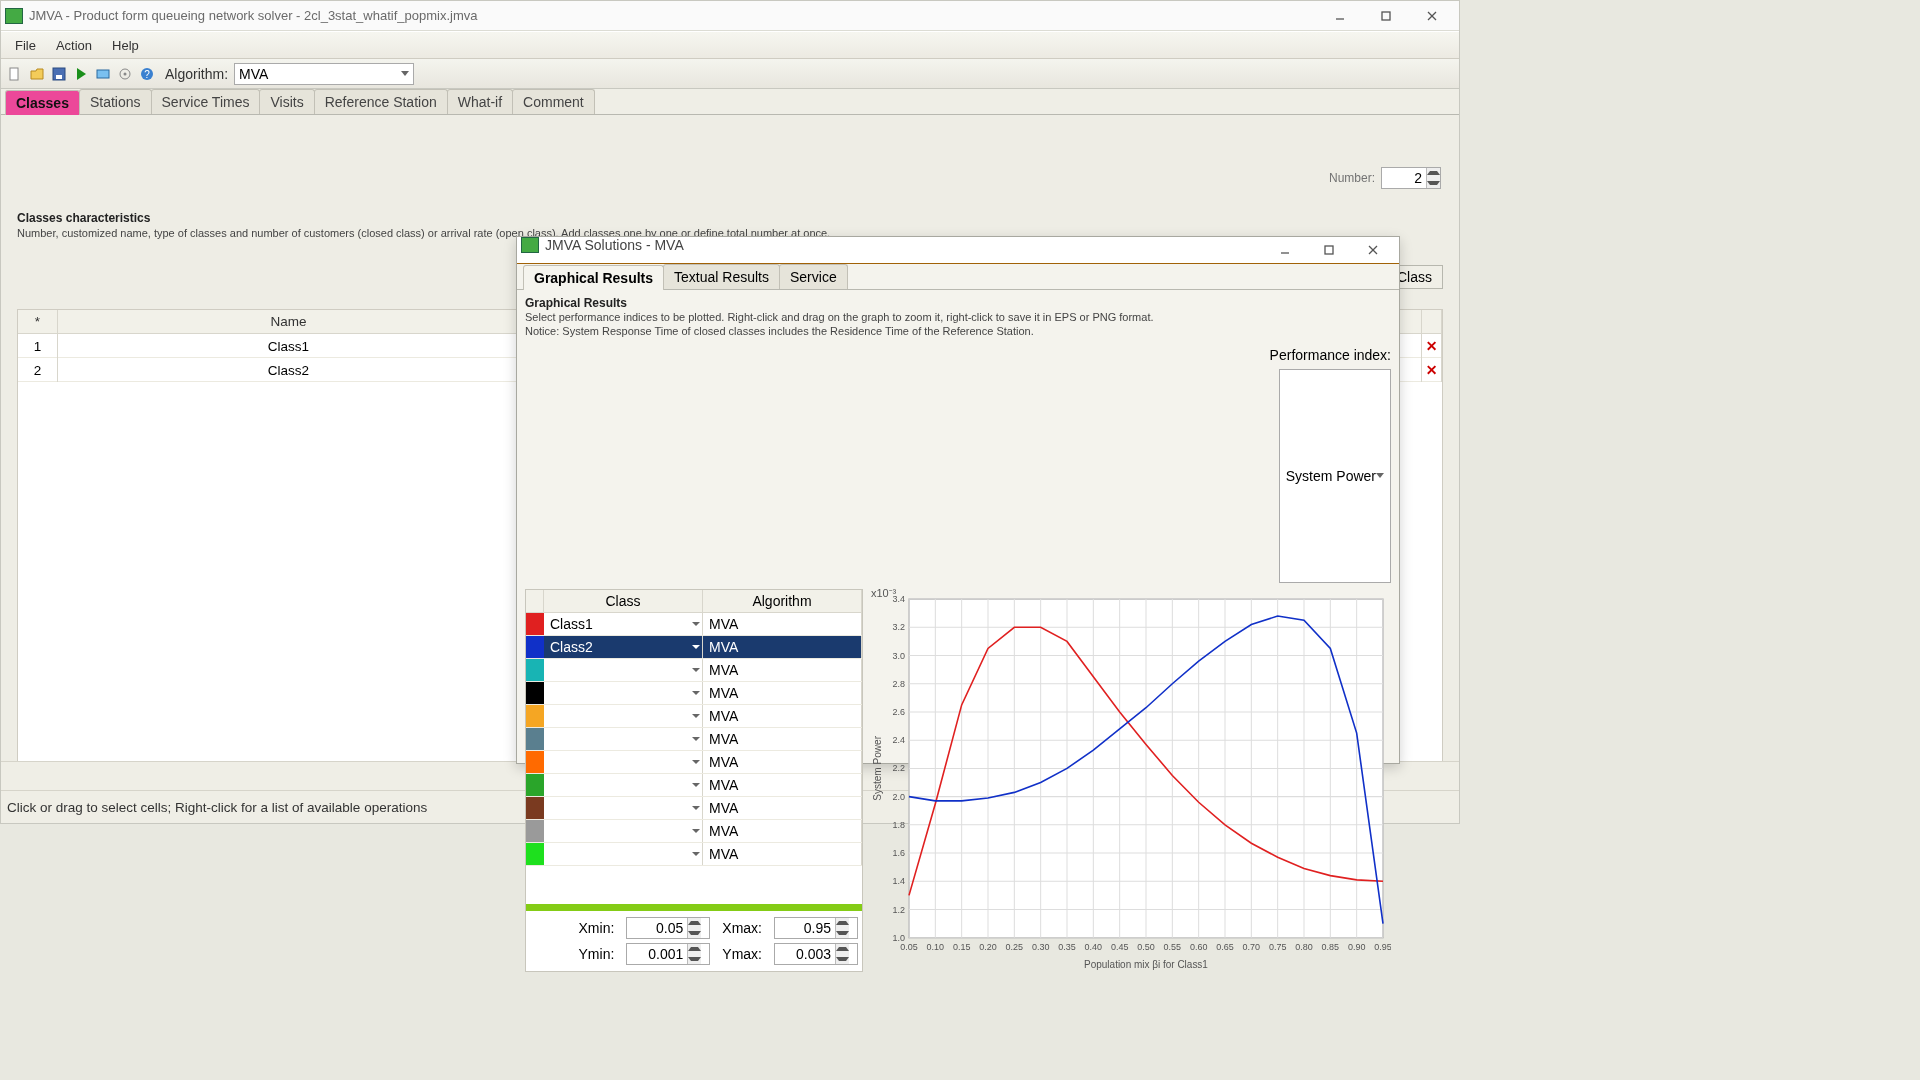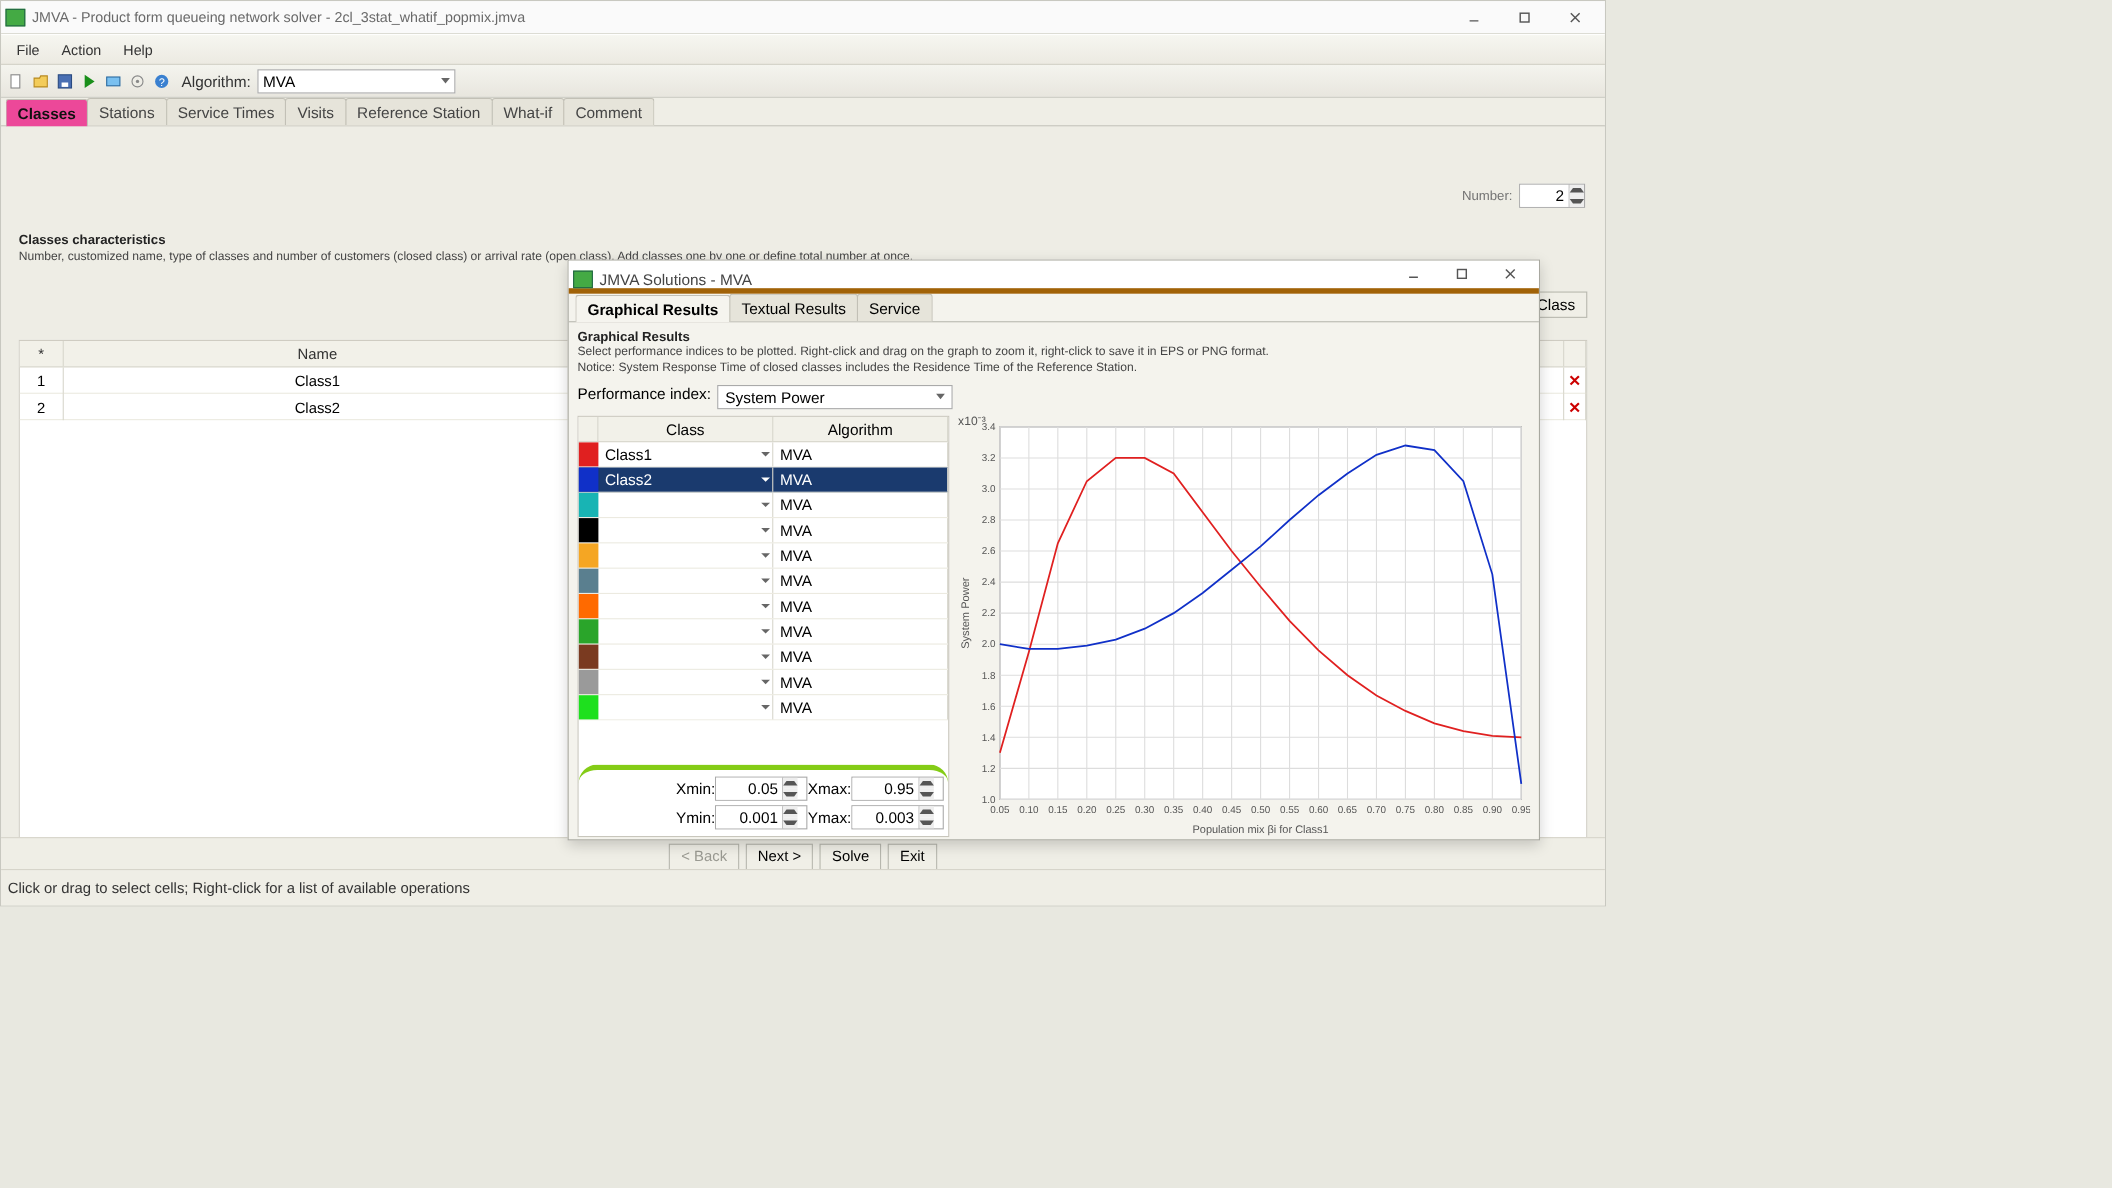--- a/index.html
+++ b/index.html
@@ -114,33 +114,33 @@
   }
 
   
   .dialog {
     position:absolute; left:516px; top:236px; width:884px; height:528px;
     background:#f4f3ed; border:1px solid #a8a8a0;
     display:flex; flex-direction:column;
     box-shadow: 0 4px 12px rgba(0,0,0,.18);
   }
   .dialog .dlg-titlebar {
-    height:30px; background:#fff; display:flex; align-items:flex-end; padding:0 4px;
-    border-bottom:5px solid #a16207;
+    height:30px; background:#fff; display:flex; align-items:flex-start; padding:0 4px;
+    border-bottom:1px solid #a16207;
   }
   .dialog .dlg-titlebar .app-icon { width:18px; height:16px; background:#4a4; border:1px solid #264; margin-right:6px; }
   .dialog .dlg-titlebar .dlg-title { flex:1; color:#444; font-size:14px; }
   .dialog .dlg-titlebar .win-btn { width:44px; height:26px; display:flex; align-items:center; justify-content:center; }
   .dlg-tabs { display:flex; padding-left:6px; height:26px; align-items:flex-end; border-bottom:1px solid #b8b8b0; }
   .dlg-tab { padding:4px 10px; border:1px solid #c2c0b6; border-bottom:none; background:#e6e4da; margin-right:-1px; font-size:14px; border-top-left-radius:3px; border-top-right-radius:3px; }
   .dlg-tab.active { background:#f5f4ee; font-weight:600; position:relative; top:1px; }
   .dlg-body { flex:1; padding:6px 8px; display:flex; flex-direction:column; }
   .body-title { font-weight:600; font-size:12px; color:#222; }
   .body-help1, .body-help2 { font-size:11px; color:#444; line-height:1.3; }
-  .perf-row { display:flex; align-items:flex-start; margin:8px 0 6px 0; gap:6px; }
+  .perf-row { display:flex; align-items:flex-end; margin:8px 0 6px 0; gap:6px;flex-direction:column; }
   .perf-row .lbl { font-size:14px; }
   .perf-row .select {
     flex:0 0 214px; height:22px; background:#fff; border:1px solid #aaa;
     display:flex; align-items:center; justify-content:space-between; padding:0 6px; font-size:14px;
   }
   .perf-row .select .chev { border-left:4px solid transparent; border-right:4px solid transparent; border-top:5px solid #666; }
   .mid-row { flex:1; display:flex; gap:8px; min-height:0; }
   .series-panel {
     flex:0 0 338px; display:flex; flex-direction:column; border:1px solid #c8c6bc; background:#fff;
   }
@@ -158,23 +158,22 @@
     display:grid; grid-template-columns:18px 1fr 1fr; height:23px;
     border-bottom:1px solid #eceae0;
   }
   .series-row.selected { background:#1a3a6e; color:#fff; }
   .color-swatch { width:18px; height:100%; }
   .series-row .class-cell { justify-content:space-between; padding-right:2px; }
   .series-row .class-cell .chev { border-left:4px solid transparent; border-right:4px solid transparent; border-top:4px solid #666; margin-left:4px; }
   .series-row.selected .class-cell .chev { border-top-color:#fff; }
   .limits {
     padding:6px 4px; display:grid; grid-template-columns:auto 84px auto 84px;
-    gap:4px 0; align-items:center; border-top:5px solid #84cc16;
+    gap:4px 12px; align-items:center; border-top:7px solid #84cc16;
     justify-content:end;
-    border-radius:17px;
   }
   .limits .lbl { text-align:right; font-size:14px; }
   .limits .spinner-field input { width:60px; }
 
   .chart-panel { flex:1; position:relative; }
   .chart-exp { position:absolute; left:0; top:-4px; font-size:11px; color:#555; }
   .chart-svg { width:100%; height:100%; }
 </style>
 </head>
 <body>

